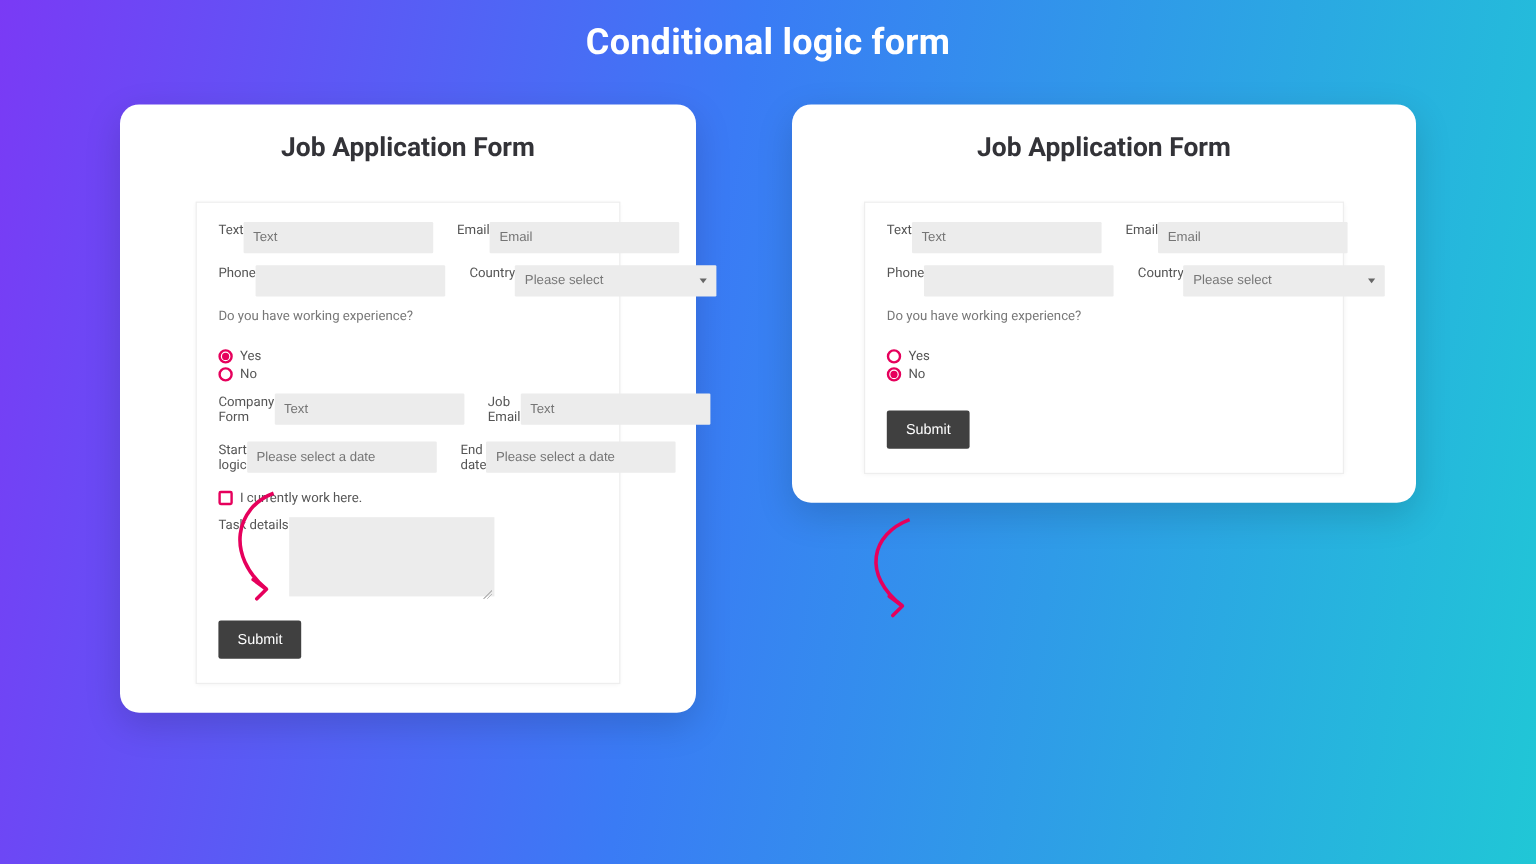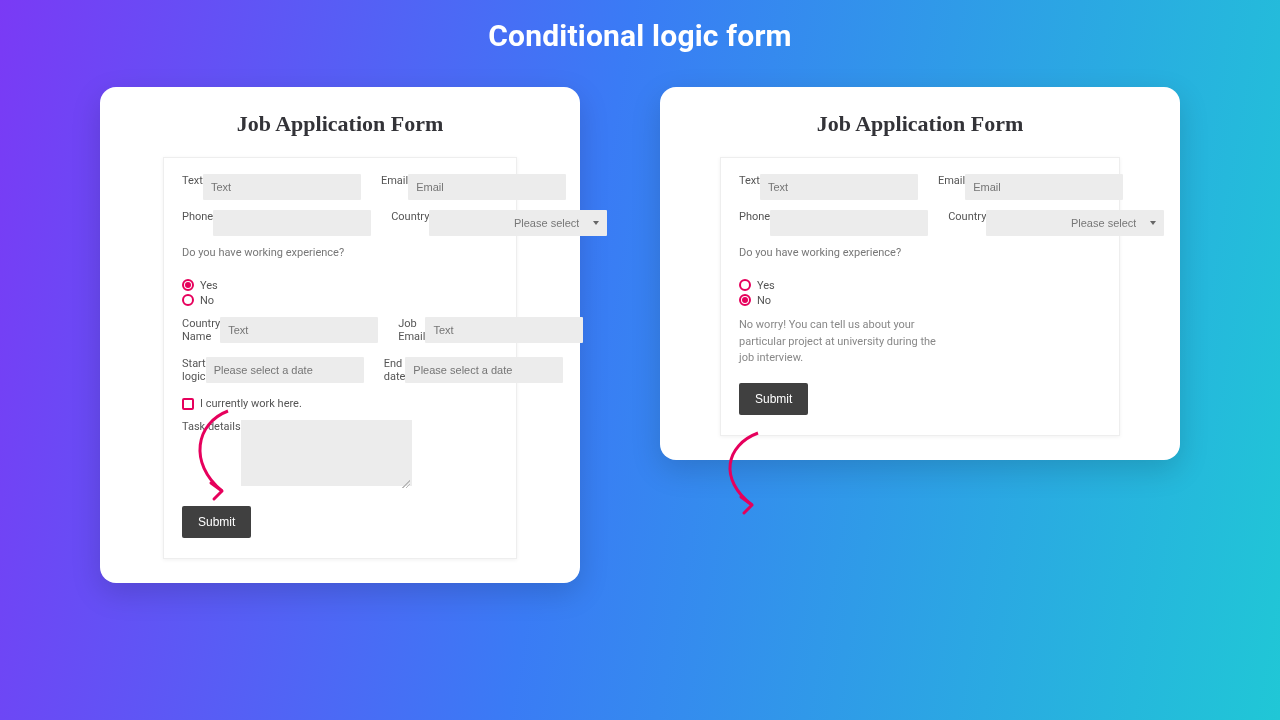--- a/index.html
+++ b/index.html
@@ -31,22 +31,21 @@
     flex: 0 0 auto;
     position: relative;
   }
   .card.left { width: 480px; }
   .card.right { width: 520px; }
   .card-title {
     text-align: center;
     font-size: 22px;
     font-weight: 700;
     color: #333338;
-    margin-bottom: 20px;
-    font-family: Liberation Serif, serif;
+    margin-bottom: 32px;
   }
   .form {
     margin: 0 auto;
     background: #fff;
     border: 1px solid #eee;
     box-shadow: 0 1px 4px rgba(0,0,0,0.06);
     padding: 16px 18px 20px 18px;
   }
   .card.left .form { width: 354px; }
   .card.right .form { width: 400px; }
@@ -63,44 +62,43 @@
     border: none;
     font-size: 11px;
     color: #777;
     padding: 0 8px;
     border-radius: 1px;
   }
   .select {
     appearance: none;
     -webkit-appearance: none;
     background-image: none;
-    padding-right: 28px;
+    padding-right: 18px;
     position: relative;
-    text-align: right;
   }
   .select-wrap { position: relative; }
   .select-wrap::after {
     content: '';
     position: absolute;
     right: 8px; top: 11px;
     width: 0; height: 0;
     border-left: 3px solid transparent;
     border-right: 3px solid transparent;
     border-top: 4px solid #666;
     pointer-events: none;
   }
   .question {
     font-size: 11px;
     color: #777;
     margin-top: 6px;
     margin-bottom: 20px;
   }
   .radio-row {
     display: flex;
-    align-items: flex-start;
+    align-items: center;
     gap: 6px;
     margin-bottom: 2px;
     font-size: 11px;
     color: #555;
   }
   .radio {
     width: 12px; height: 12px;
     border: 2px solid #e6005c;
     border-radius: 50%;
     display: inline-flex;
@@ -215,21 +213,21 @@
         <span class="radio checked"></span>
         <span>Yes</span>
       </div>
       <div class="radio-row" style="margin-bottom:10px;">
         <span class="radio"></span>
         <span>No</span>
       </div>
 
       <div class="row">
         <div class="field">
-          <span class="label">Country Name</span>
+          <span class="label">Company Form</span>
           <input class="input" placeholder="Text" style="">
         </div>
         <div class="field">
           <span class="label">Job Email</span>
           <input class="input" placeholder="Text" style="">
         </div>
       </div>
 
       <div class="row">
         <div class="field">
@@ -293,19 +291,18 @@
       <div class="question">Do you have working experience?</div>
       <div class="radio-row">
         <span class="radio"></span>
         <span>Yes</span>
       </div>
       <div class="radio-row" style="margin-bottom:8px;">
         <span class="radio checked"></span>
         <span>No</span>
       </div>
 
-      <div class="note">No worry! You can tell us about your particular project at university during the job interview.</div>
 
       <button class="submit">Submit</button>
     </div>
   </div>
 
 </div>
 
 </body></html>

